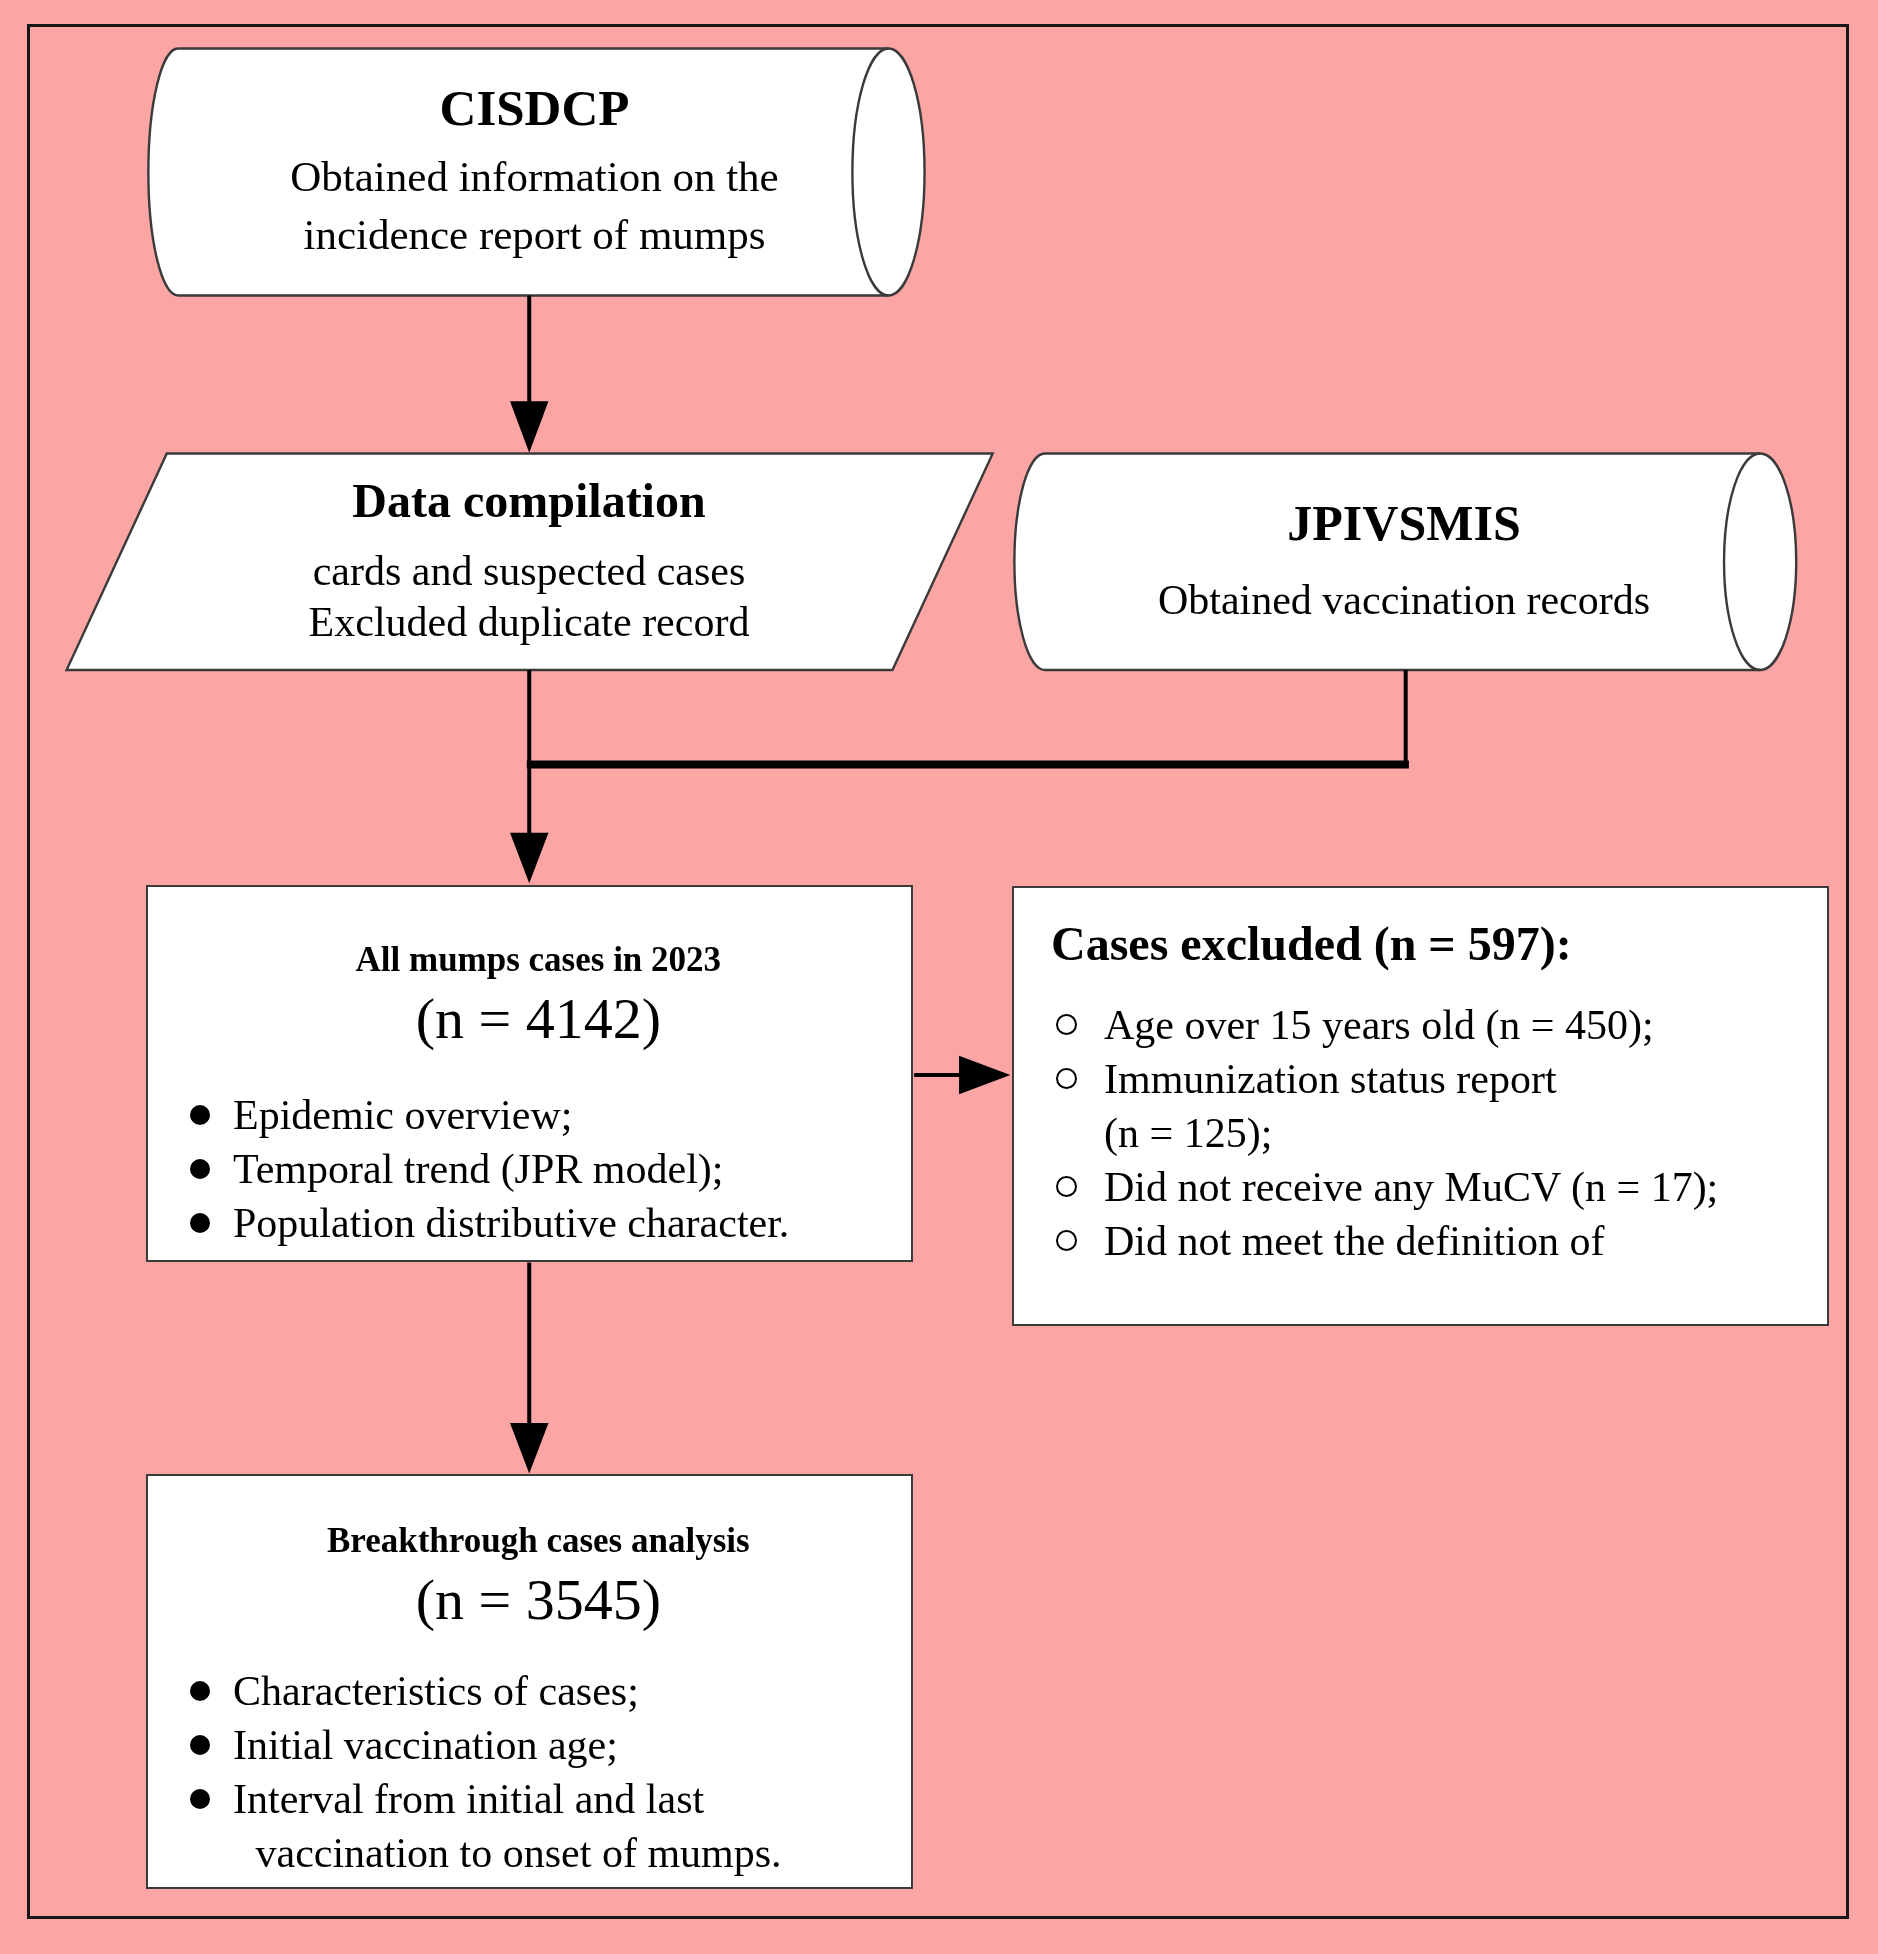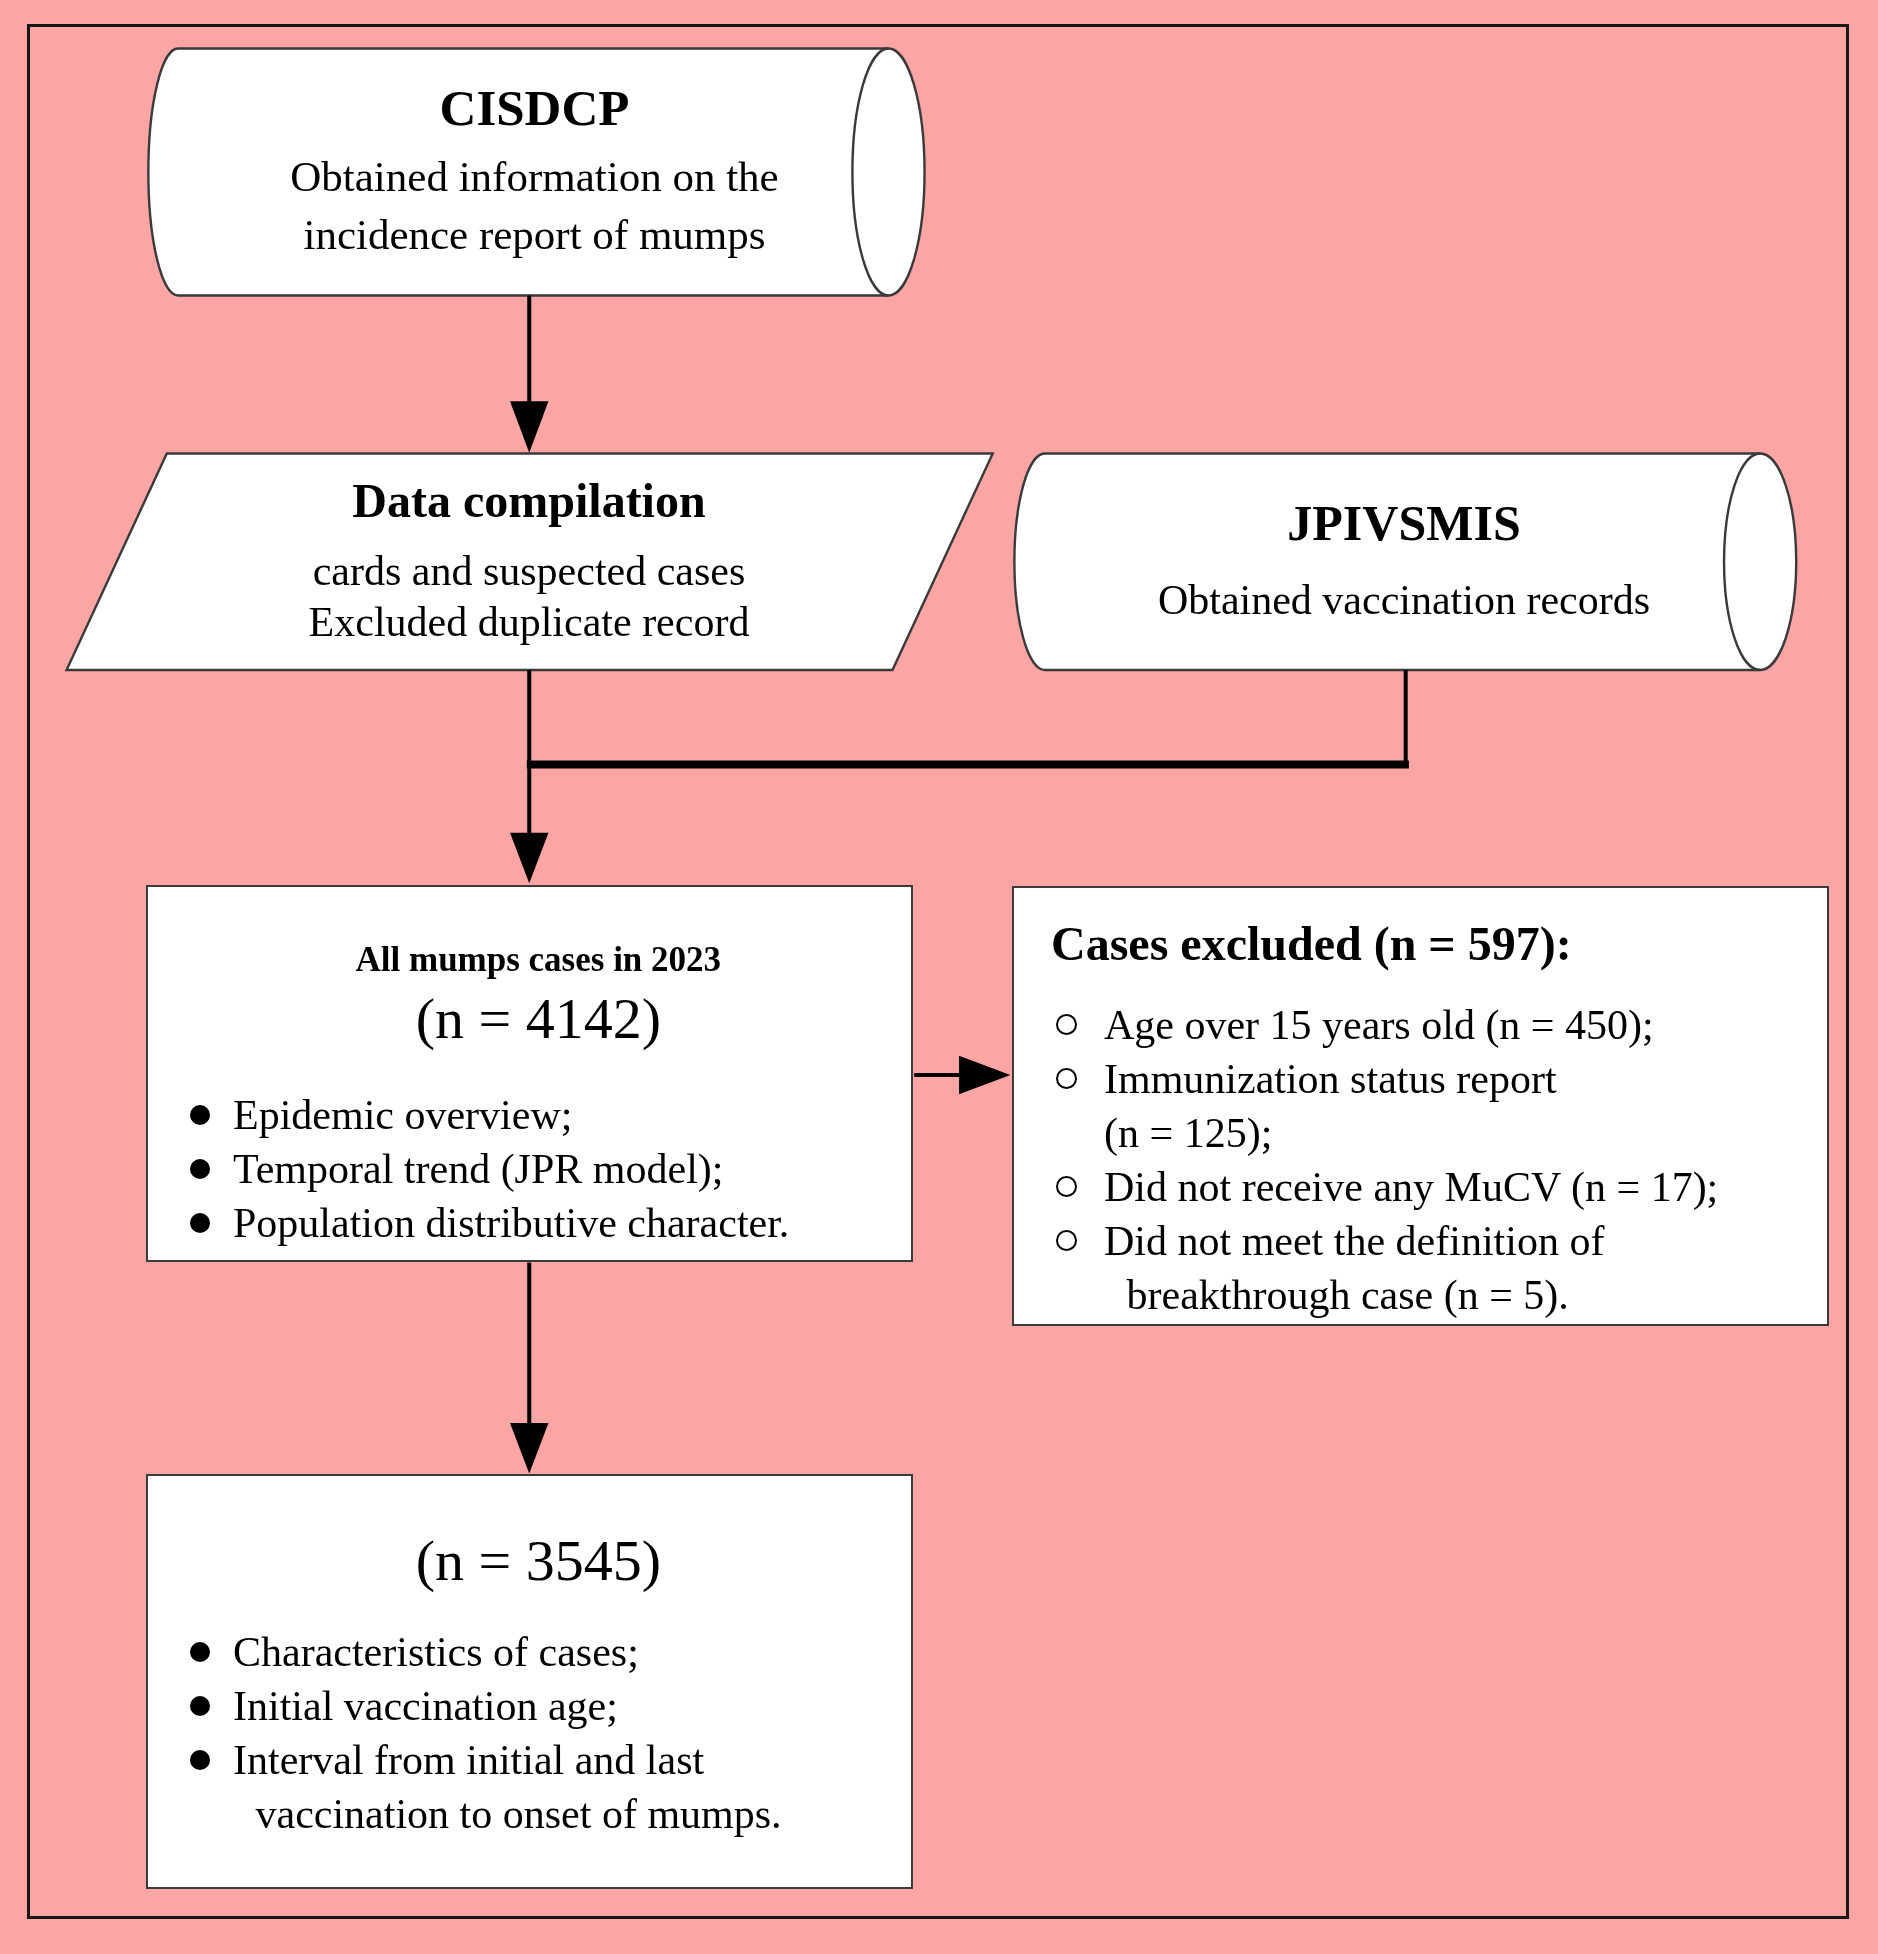--- a/index.html
+++ b/index.html
@@ -156,26 +156,26 @@
         <div class="li-line">Immunization status report</div>
         <div class="li-line">(n = 125);</div>
       </div>
       <div class="li">
         <span class="marker-circ"></span>
         <div class="li-line">Did not receive any MuCV (n = 17);</div>
       </div>
       <div class="li">
         <span class="marker-circ"></span>
         <div class="li-line">Did not meet the definition of</div>
-        <div class="li-line ind">breakthrough case (n = 5).</div>
       </div>
     </div>
   </div>
 
   <div class="box box-break">
+    <div class="box-title-center">Breakthrough cases analysis</div>
     <div class="box-count">(n = 3545)</div>
     <div class="list" style="margin-top:32px;">
       <div class="li">
         <span class="marker-dot"></span>
         <div class="li-line">Characteristics of cases;</div>
       </div>
       <div class="li">
         <span class="marker-dot"></span>
         <div class="li-line">Initial vaccination age;</div>
       </div>

